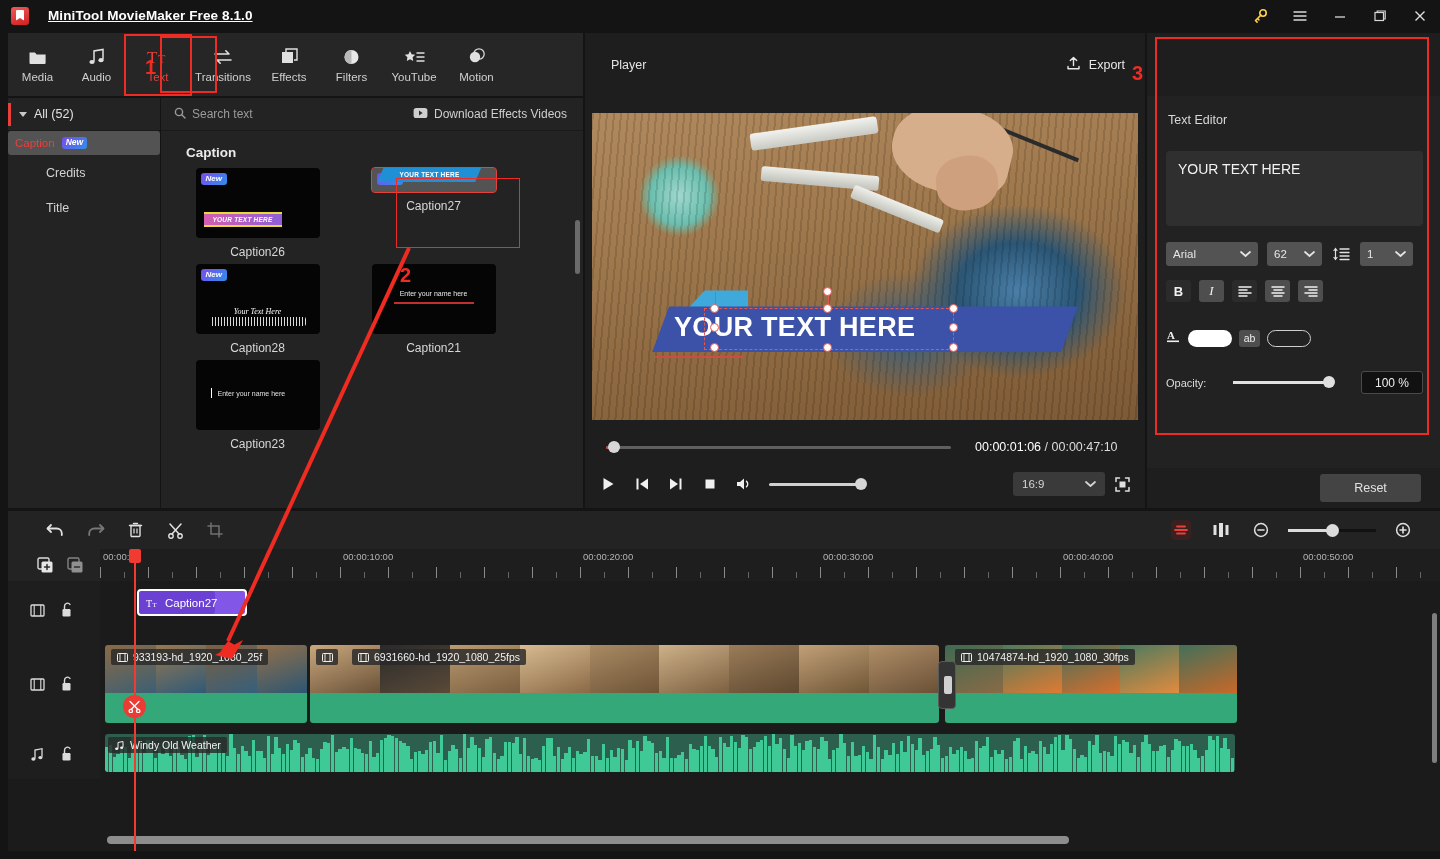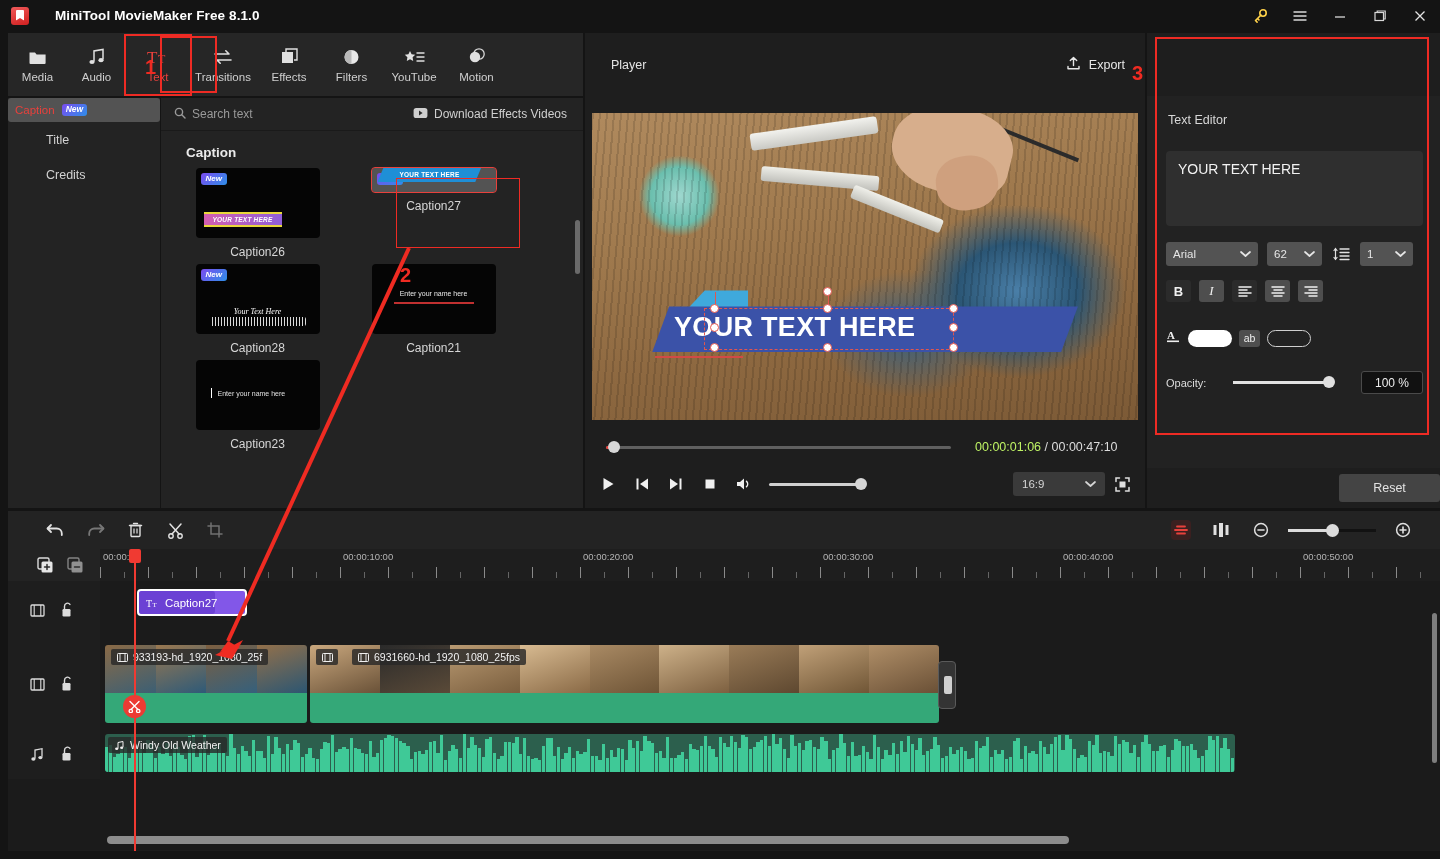--- a/index.html
+++ b/index.html
@@ -21,21 +21,21 @@
   .logo {
     width:18px; height:18px; margin-left:11px; border-radius:3px;
     background:linear-gradient(160deg,#f05a5a,#d02020);
     position:relative; flex:none;
   }
   .logo::after{
     content:""; position:absolute; left:5px; top:3px; width:8px; height:11px;
     background:#fff; border-radius:1px;
     clip-path: polygon(0 0,100% 0,100% 100%,50% 78%,0 100%);
   }
-  .title-text { margin-left:26px; font-size:13.5px; font-weight:bold; color:#ffffff; letter-spacing:.1px;}
+  .title-text { margin-left:19px; font-size:13.5px; font-weight:bold; color:#ffffff; letter-spacing:.1px;text-decoration:underline;}
   .win-btns { position:absolute; right:0; top:0; height:31px; display:flex; align-items:center; }
   .win-btn { width:40px; height:31px; display:flex; align-items:center; justify-content:center; cursor:default;}
   .win-btn svg { display:block; }
 
   
   .toolbar {
     position:absolute; left:8px; top:33px; width:575px; height:63px;
     background:#262626; display:flex; align-items:center;
   }
   .tool {
@@ -145,21 +145,21 @@
   .selbox{position:absolute;left:52px;top:2px;width:250px;height:42px;border:1px dashed #e2564f;}
   .hnd{position:absolute;width:9px;height:9px;background:#fff;border:1.5px solid #e2564f;border-radius:50%;}
   .uline{position:absolute;left:3px;top:50px;width:88px;height:1.5px;background:#d24a45;}
   .vline{position:absolute;width:1px;background:#e2564f;}
 
   .seekrow{position:absolute;left:0;top:400px;width:560px;height:28px;display:flex;align-items:center;}
   .seektrack{margin-left:21px;width:345px;height:3px;background:#606060;border-radius:2px;position:relative;}
   .seektrack .fill{position:absolute;left:0;top:0;height:3px;width:8px;background:#e8413c;border-radius:2px;}
   .seekknob{position:absolute;left:2px;top:-4.5px;width:12px;height:12px;background:#d7d7d7;border-radius:50%;}
   .timecode{margin-left:24px;font-size:12.5px;}
-  .timecode .cur{color:#bef264;}
+  .timecode .cur{color:#ffffff;}
   .timecode .tot{color:#dcdcdc;}
   .ctrlrow{position:absolute;left:0;top:432px;width:560px;height:38px;display:flex;align-items:center;}
   .cbtn{width:34px;height:30px;display:flex;align-items:center;justify-content:center;cursor:default;}
   .cbtn:first-child{margin-left:6px;}
   .voltrack{width:96px;height:3px;background:#d0d0d0;border-radius:2px;position:relative;margin-left:8px;}
   .volknob{position:absolute;right:-2px;top:-4.5px;width:12px;height:12px;background:#d6d6d6;border-radius:50%;}
   .ratiosel{margin-left:auto;width:92px;height:24px;background:#3a3a3a;border-radius:3px;display:flex;align-items:center;
     padding:0 9px;font-size:11.5px;color:#d5d5d5;cursor:default;}
   .ratiosel .cv{margin-left:auto;}
   .fsbtn{width:34px;height:30px;display:flex;align-items:center;justify-content:center;margin-right:6px;cursor:default;}
@@ -188,21 +188,21 @@
   .swatch.empty{background:transparent;border:1.5px solid #cfcfcf;}
   .abbtn{width:21px;height:17px;background:#4e4e4e;border-radius:3px;display:flex;align-items:center;justify-content:center;
     font-size:10.5px;color:#efefef;cursor:default;}
   .opacrow{position:absolute;left:19px;top:275px;width:257px;display:flex;align-items:center;}
   .opaclbl{font-size:11px;color:#dcdcdc;}
   .opactrack{margin-left:27px;width:97px;height:2.5px;background:#e2e2e2;position:relative;}
   .opacknob{position:absolute;right:-5px;top:-5px;width:12px;height:12px;background:#e0e0e0;border-radius:50%;}
   .opacval{margin-left:auto;width:62px;height:23px;background:#111;border:1px solid #4a4a4a;border-radius:3px;
     display:flex;align-items:center;justify-content:center;font-size:12px;color:#ededed;}
   .resetwrap{position:absolute;left:0;top:435px;width:293px;height:40px;background:#1e1e1e;display:flex;align-items:center;}
-  .resetbtn{margin-left:auto;width:101px;height:28px;background:#444;border-radius:3px;
+  .resetbtn{margin-left:auto;margin-right:19px;width:101px;height:28px;background:#444;border-radius:3px;
     display:flex;align-items:center;justify-content:center;font-size:12.5px;color:#e2e2e2;cursor:default;}
 
   
   .tlbar{position:absolute;left:8px;top:511px;width:1432px;height:38px;background:#232323;display:flex;align-items:center;}
   .tlb{width:40px;height:32px;display:flex;align-items:center;justify-content:center;cursor:default;}
   .tlb:first-child{margin-left:27px;}
   .tlright{margin-left:auto;display:flex;align-items:center;gap:0;}
   .zoomtrack{width:88px;height:3px;background:#121212;position:relative;margin:0 7px;}
   .zoomfill{position:absolute;left:0;top:0;height:3px;width:44px;background:#dcdcdc;}
   .zoomknob{position:absolute;left:38px;top:-5px;width:13px;height:13px;background:#dcdcdc;border-radius:50%;}
@@ -365,29 +365,33 @@
         <svg width="19" height="18" viewBox="0 0 19 18">
             <circle cx="12" cy="6" r="5.2" fill="none" stroke="#d8d8d8" stroke-width="1.3"></circle>
             <circle cx="8" cy="9" r="5.2" fill="#e0e0e0"></circle>
           </svg>
       </span>
       <span>Motion</span>
     </div>
   </div>
 
   <div class="leftpanel">
+    <div class="allrow">
+      <span class="caret"></span>
+      <span>All (52)</span>
+    </div>
     <div class="catitem sel">
       <span>Caption</span>
       <span class="tagbadge tag-new">New</span>
     </div>
     <div class="catitem">
+      <span>Credits</span>
+    </div>
+    <div class="catitem">
       <span>Title</span>
-    </div>
-    <div class="catitem">
-      <span>Credits</span>
     </div>
   </div>
 
   <div class="gridpanel">
     <div class="searchbar">
       <div class="searchbox">
         <span>
           <svg width="12" height="12" viewBox="0 0 12 12">
               <circle cx="5" cy="5" r="3.6" fill="none" stroke="#9a9a9a" stroke-width="1.4"></circle>
               <path d="M7.8 7.8L11 11" stroke="#9a9a9a" stroke-width="1.4" stroke-linecap="round"></path>
@@ -885,20 +889,37 @@
                 <rect x="0.5" y="1.5" width="10" height="8" rx="0.8" fill="none" stroke="#f0f0f0" stroke-width="1"></rect>
                 <path d="M3 1.5v8M8 1.5v8" stroke="#f0f0f0" stroke-width="0.9"></path>
               </svg>
             <span>6931660-hd_1920_1080_25fps</span>
           </div>
           <div class="clabel" style="left:6px;width:22px;padding:0;justify-content:center;">
             <svg width="11" height="11" viewBox="0 0 11 11">
                 <rect x="0.5" y="1.5" width="10" height="8" rx="0.8" fill="none" stroke="#f0f0f0" stroke-width="1"></rect>
                 <path d="M3 1.5v8M8 1.5v8" stroke="#f0f0f0" stroke-width="0.9"></path>
               </svg>
+          </div>
+        </div>
+        <div class="vclip" style="left:845px;width:292px;">
+          <div class="vfilm">
+            <i style="background:linear-gradient(160deg,#3f6a52,#8a6a46)"></i>
+            <i style="background:linear-gradient(160deg,#4d7a5e,#e07a32)"></i>
+            <i style="background:linear-gradient(160deg,#43705a,#d86e2c)"></i>
+            <i style="background:linear-gradient(160deg,#4a7a60,#e28b3e)"></i>
+            <i style="background:linear-gradient(160deg,#42705a,#c86828)"></i>
+          </div>
+          <div class="vgreen"></div>
+          <div class="clabel" style="left:10px;">
+            <svg width="11" height="11" viewBox="0 0 11 11">
+                <rect x="0.5" y="1.5" width="10" height="8" rx="0.8" fill="none" stroke="#f0f0f0" stroke-width="1"></rect>
+                <path d="M3 1.5v8M8 1.5v8" stroke="#f0f0f0" stroke-width="0.9"></path>
+              </svg>
+            <span>10474874-hd_1920_1080_30fps</span>
           </div>
         </div>
         <div style="position:absolute;left:838px;top:22px;width:18px;height:48px;background:#343434;border:1px solid #5a5a5a;border-radius:4px;">
           <div style="position:absolute;left:5px;top:14px;width:8px;height:18px;background:#d0d0d0;border-radius:2px;"></div>
         </div>
       </div>
     </div>
 
     <div class="track trk-a">
       <div class="thead">

